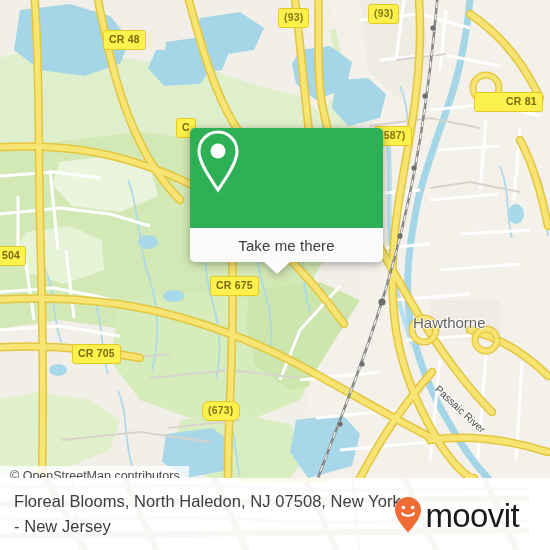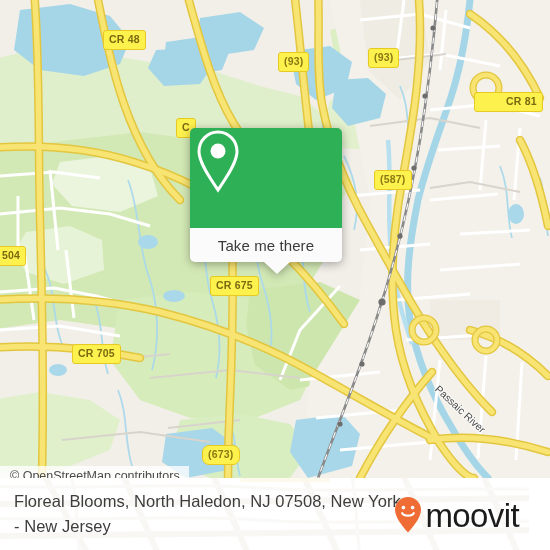--- a/index.html
+++ b/index.html
@@ -22,21 +22,21 @@
     border-radius:3px;
     color:#7a6a10;
     font-size:10.5px;
     font-weight:bold;
     line-height:1;
     padding:3px 5px 4px 5px;
     white-space:nowrap;
     letter-spacing:.2px;
     font-family:"Liberation Sans","DejaVu Sans",sans-serif;
   }
-  .shield.paren{color:#8a7a14;margin-top:44px;}
+  .shield.paren{color:#8a7a14;}
 
   
   .placelabel{
     position:absolute;
     color:#636363;
     font-size:15px;
     white-space:nowrap;
     text-shadow:
       1px 0 0 rgba(255,255,255,.9),-1px 0 0 rgba(255,255,255,.9),
       0 1px 0 rgba(255,255,255,.9),0 -1px 0 rgba(255,255,255,.9);
@@ -47,21 +47,21 @@
     font-size:10.5px;
     white-space:nowrap;
     transform-origin:left center;
     text-shadow:
       1px 0 0 rgba(255,255,255,.85),-1px 0 0 rgba(255,255,255,.85),
       0 1px 0 rgba(255,255,255,.85),0 -1px 0 rgba(255,255,255,.85);
   }
 
   
   #popup{
-    position:absolute;left:190px;top:128px;width:152px;
+    position:absolute;left:190px;top:128px;width:193px;
     filter:drop-shadow(0 2px 5px rgba(0,0,0,.33));
   }
   #popup-head{
     background:#2eb056;height:100px;
     border-radius:5px 5px 0 0;
     display:flex;align-items:center;justify-content:center;
   }
   #popup-body{
     background:#fbfbfb;height:34px;
     border-radius:0 0 5px 5px;
@@ -308,20 +308,21 @@
     <div class="shield paren" style="left:278px;top:8px;">(93)</div>
     <div class="shield paren" style="left:368px;top:4px;">(93)</div>
     <div class="shield" style="left:474px;top:92px;padding-left:31px;">CR 81</div>
     <div class="shield paren" style="left:374px;top:126px;">(587)</div>
     <div class="shield" style="left:-4px;top:246px;">504</div>
     <div class="shield" style="left:210px;top:276px;">CR 675</div>
     <div class="shield" style="left:72px;top:344px;">CR 705</div>
     <div class="shield paren" style="left:202px;top:401px;border-radius:7px;">(673)</div>
     <div class="shield" style="left:176px;top:118px;">C</div>
 
+    <div class="placelabel" style="left:413px;top:314px;">Hawthorne</div>
 
     <div class="riverlabel" style="left:437px;top:381px;transform:rotate(43deg);">Passaic River</div>
 
     <div id="popup">
       <div id="popup-head">
         <svg width="56" height="68" viewBox="0 0 56 68">
           <path d="M28,4 C38.5,4 47,12.5 47,23.5 C47,36 33,54 28,62
                    C23,54 9,36 9,23.5 C9,12.5 17.5,4 28,4 Z" fill="none" stroke="#ffffff" stroke-width="3"></path>
           <circle cx="28" cy="23" r="7.5" fill="#ffffff"></circle>
         </svg>

